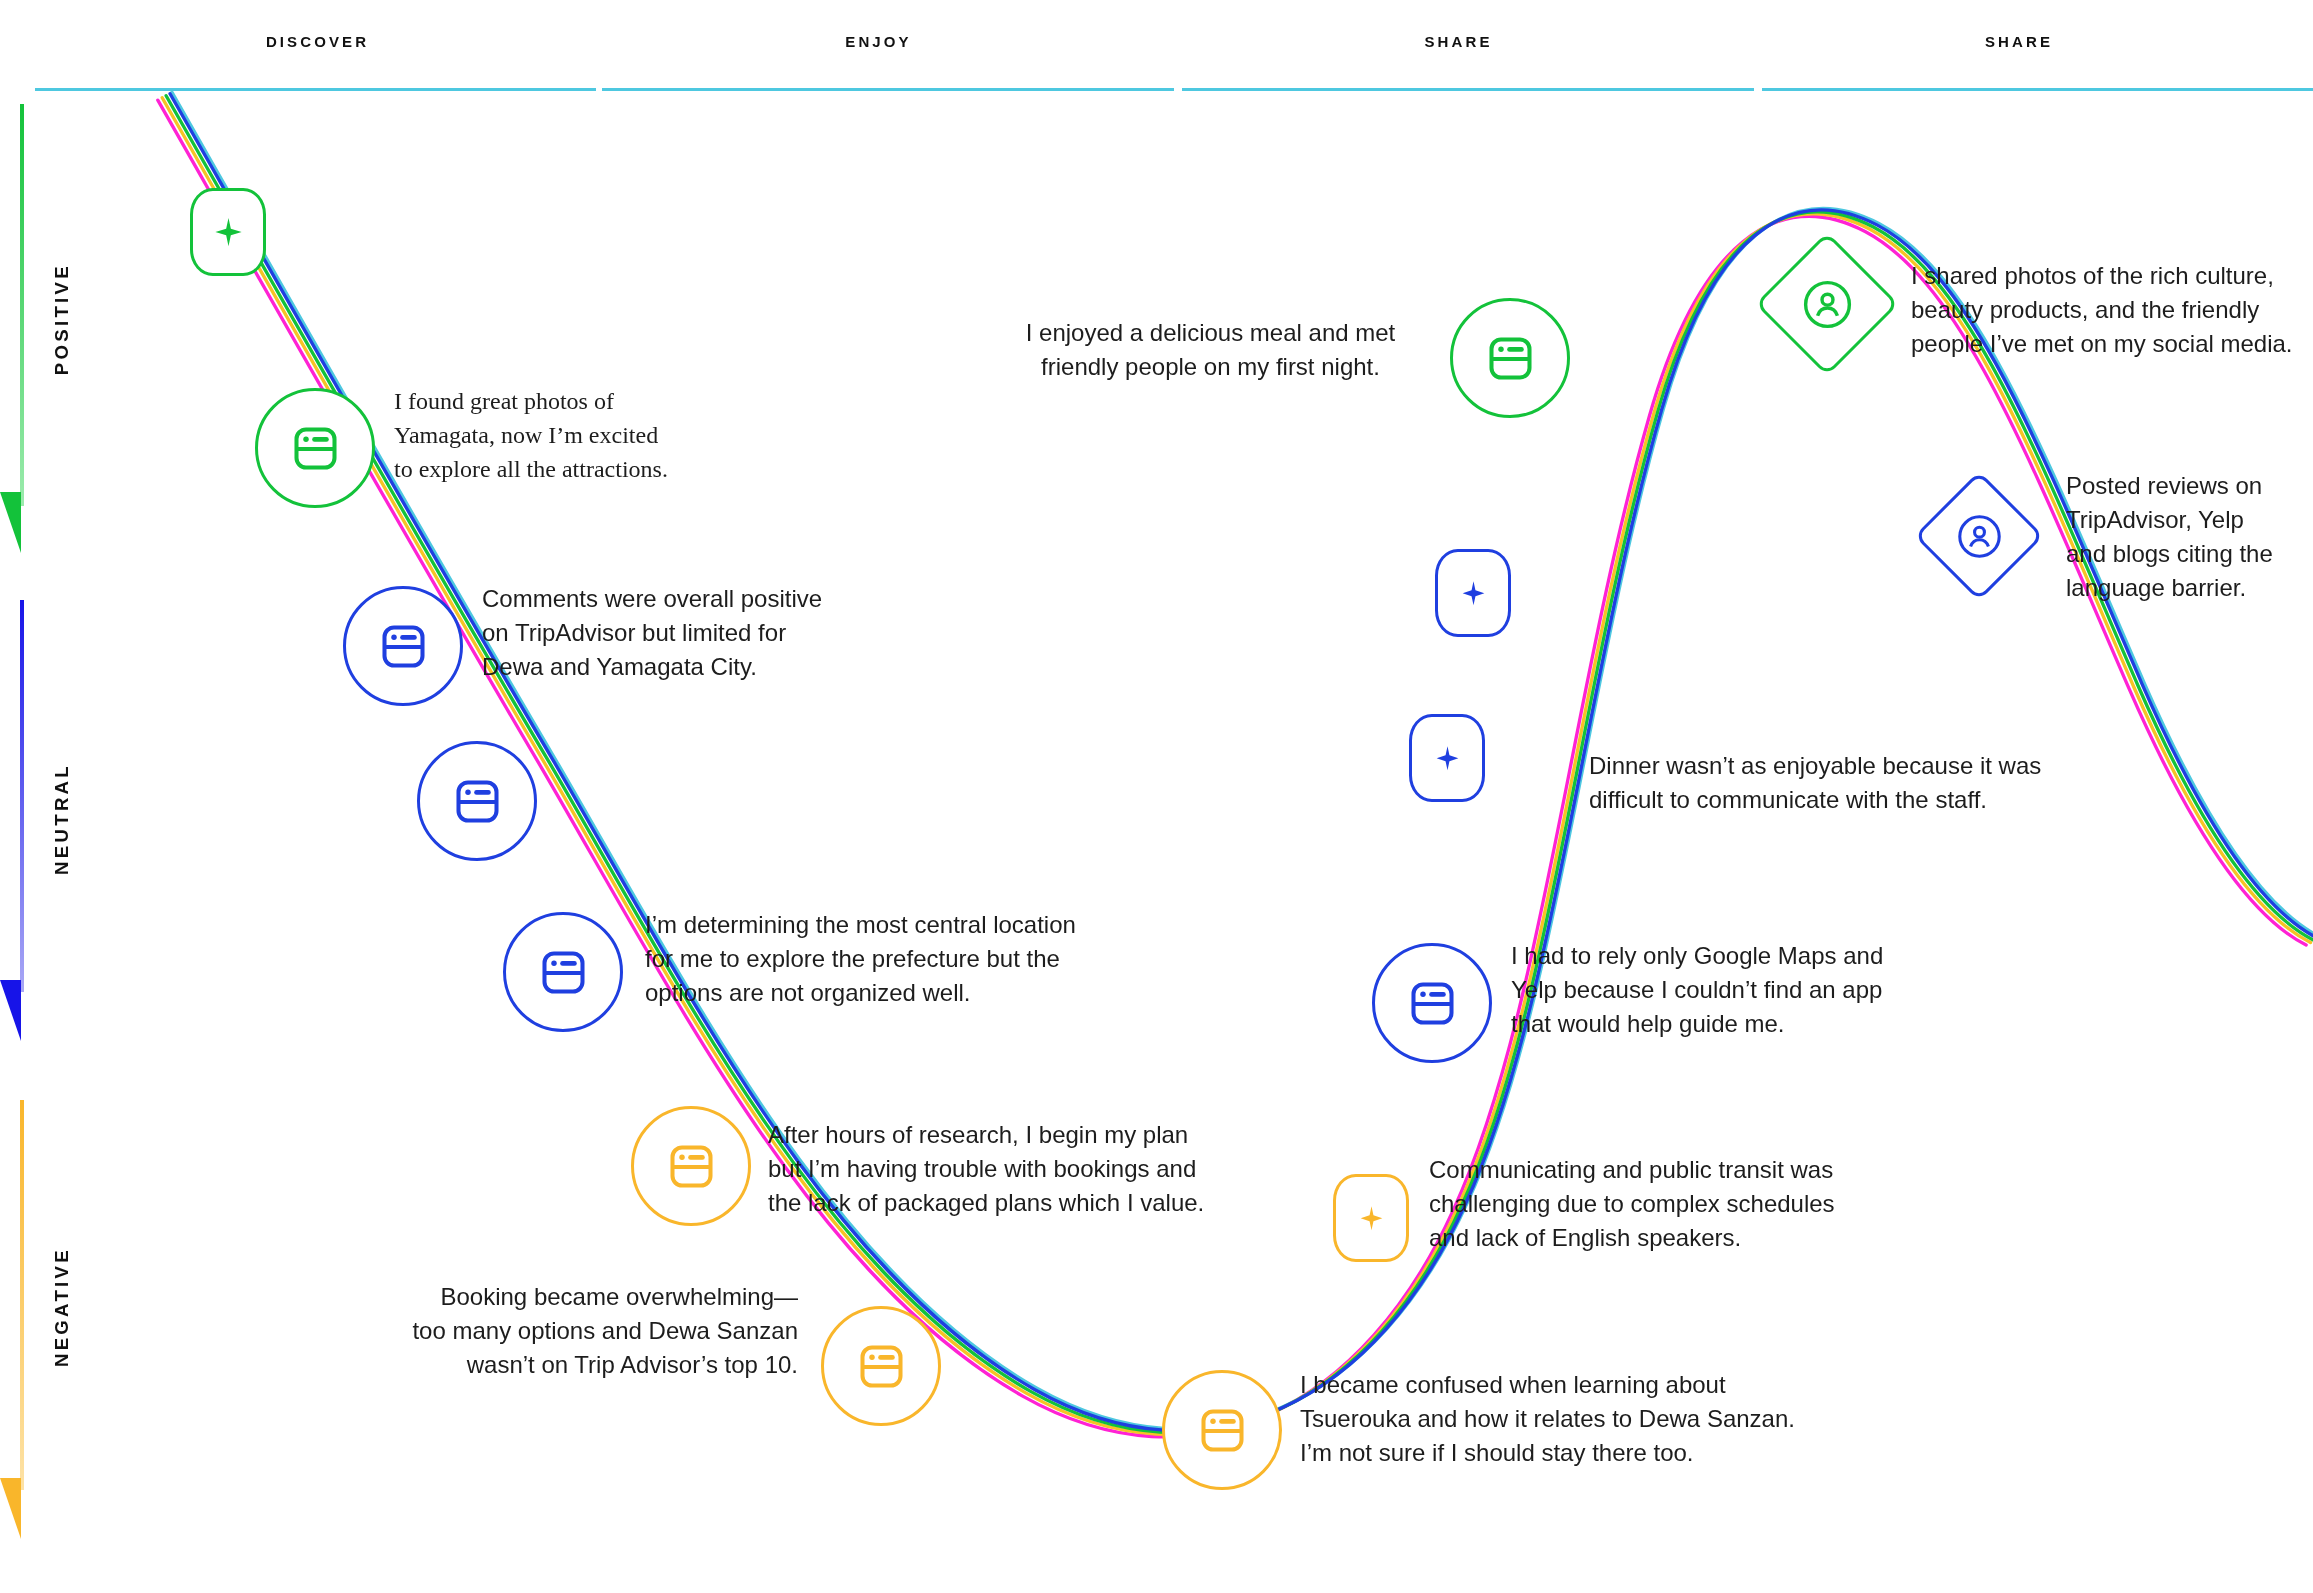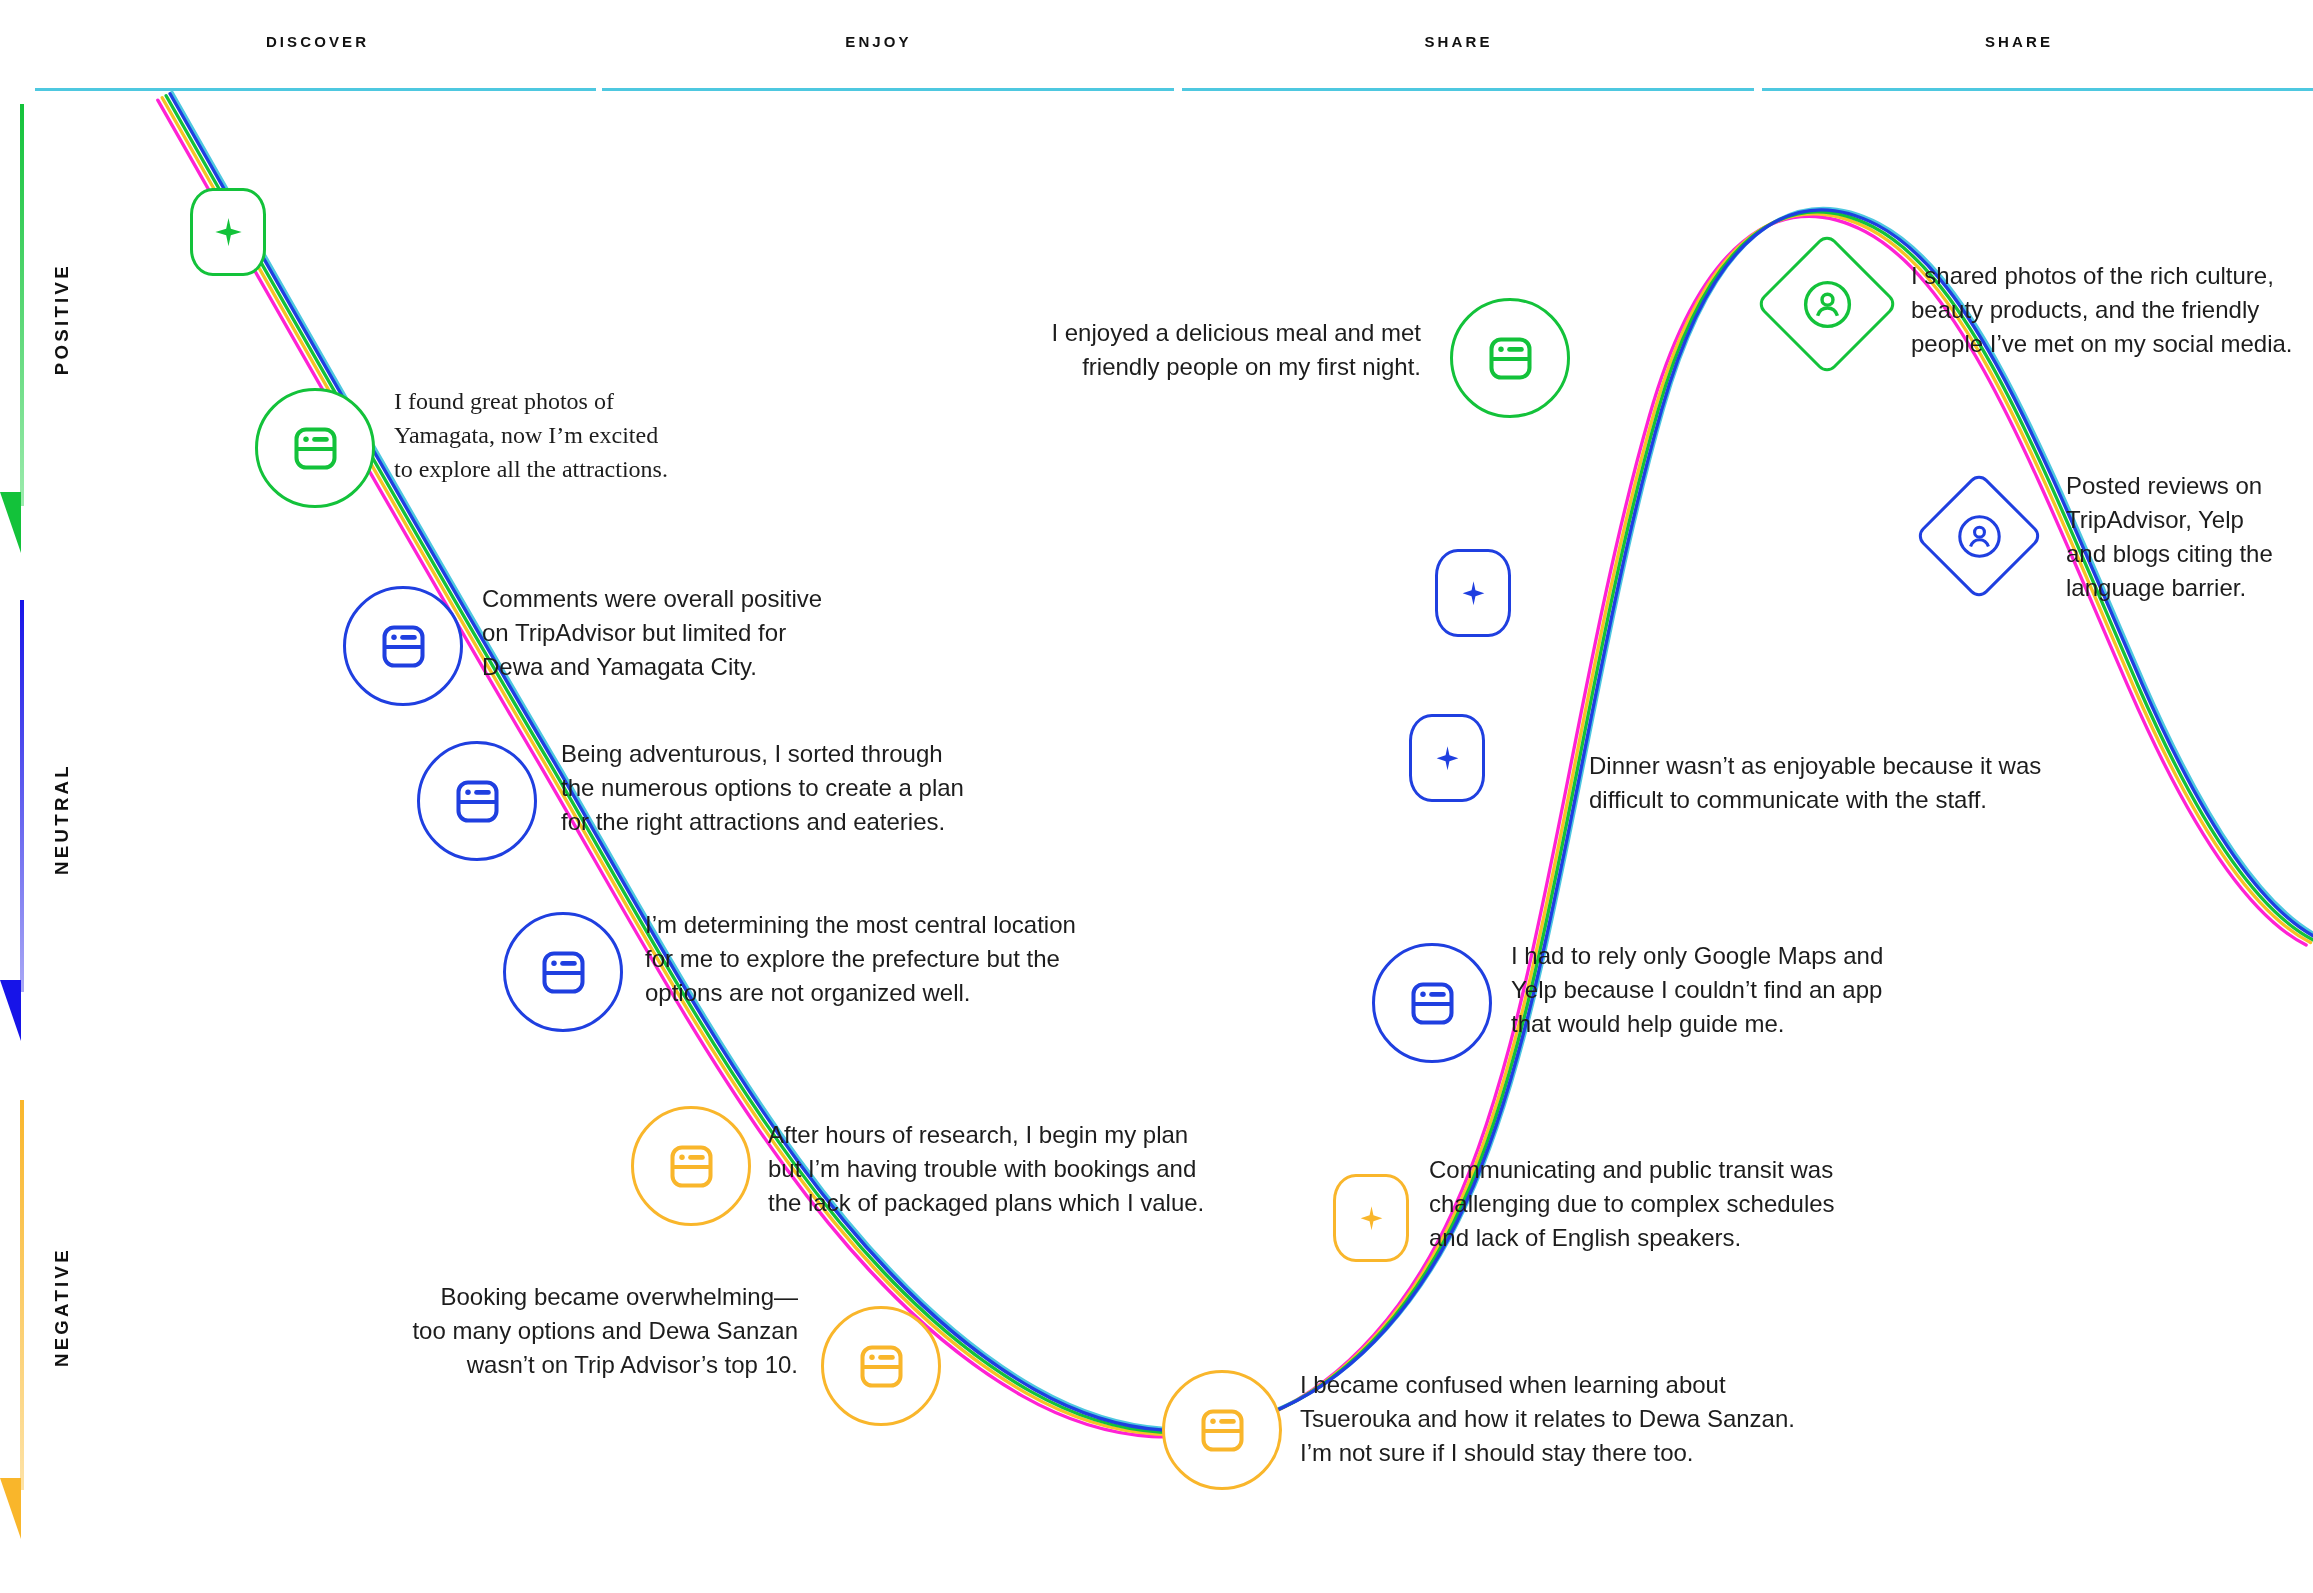--- a/index.html
+++ b/index.html
@@ -136,21 +136,20 @@
   <div class="node circle" style="left:417px;top:741px;width:120px;height:120px;border:3.3px solid #1f3fe0;">
     <span class="ic">
       <svg width="57" height="57" viewBox="0 0 24 24" fill="none" stroke="#1f3fe0" stroke-width="1.7">
         <rect x="4" y="4" width="16" height="16" rx="4"></rect>
           <line x1="4" y1="12.2" x2="20" y2="12.2"></line>
         <circle cx="8" cy="8.1" r="1.15" fill="#1f3fe0" stroke="none"></circle>
         <rect x="10.6" y="7.2" width="7" height="2" rx="1" fill="#1f3fe0" stroke="none"></rect>
       </svg>
     </span>
   </div>
-  <div class="cap right" style="left:561px;top:737px;width:461px;">Being adventurous, I sorted through<br>the numerous options to create a plan<br>for the right attractions and eateries.</div>
 
   <div class="node circle" style="left:503px;top:912px;width:120px;height:120px;border:3.3px solid #1f3fe0;">
     <span class="ic">
       <svg width="57" height="57" viewBox="0 0 24 24" fill="none" stroke="#1f3fe0" stroke-width="1.7">
         <rect x="4" y="4" width="16" height="16" rx="4"></rect>
           <line x1="4" y1="12.2" x2="20" y2="12.2"></line>
         <circle cx="8" cy="8.1" r="1.15" fill="#1f3fe0" stroke="none"></circle>
         <rect x="10.6" y="7.2" width="7" height="2" rx="1" fill="#1f3fe0" stroke="none"></rect>
       </svg>
     </span>
@@ -234,21 +233,21 @@
   <div class="node circle" style="left:1450px;top:298px;width:120px;height:120px;border:3.3px solid #13c23a;">
     <span class="ic">
       <svg width="57" height="57" viewBox="0 0 24 24" fill="none" stroke="#13c23a" stroke-width="1.7">
         <rect x="4" y="4" width="16" height="16" rx="4"></rect>
           <line x1="4" y1="12.2" x2="20" y2="12.2"></line>
         <circle cx="8" cy="8.1" r="1.15" fill="#13c23a" stroke="none"></circle>
         <rect x="10.6" y="7.2" width="7" height="2" rx="1" fill="#13c23a" stroke="none"></rect>
       </svg>
     </span>
   </div>
-  <div class="cap left" style="left:1000px;top:316px;width:421px;">I enjoyed a delicious meal and met<br>friendly people on my first night.</div>
+  <div class="cap left" style="left:1000px;top:316px;width:421px;text-align:center;">I enjoyed a delicious meal and met<br>friendly people on my first night.</div>
 
   <div class="node diamond" style="left:1776px;top:253px;width:102px;height:102px;border:3.1px solid #13c23a;">
     <span class="ic">
       <svg width="61" height="61" viewBox="0 0 24 24" fill="none" stroke="#13c23a" stroke-width="1.35">
         <circle cx="12" cy="12" r="8.6"></circle>
         <circle cx="12" cy="10.1" r="2.15"></circle>
         <path d="M8.1 16.4 c0.7 -2.1 2.3 -3.0 3.9 -3.0 s3.2 0.9 3.9 3.0"></path>
       </svg>
     </span>
   </div>

